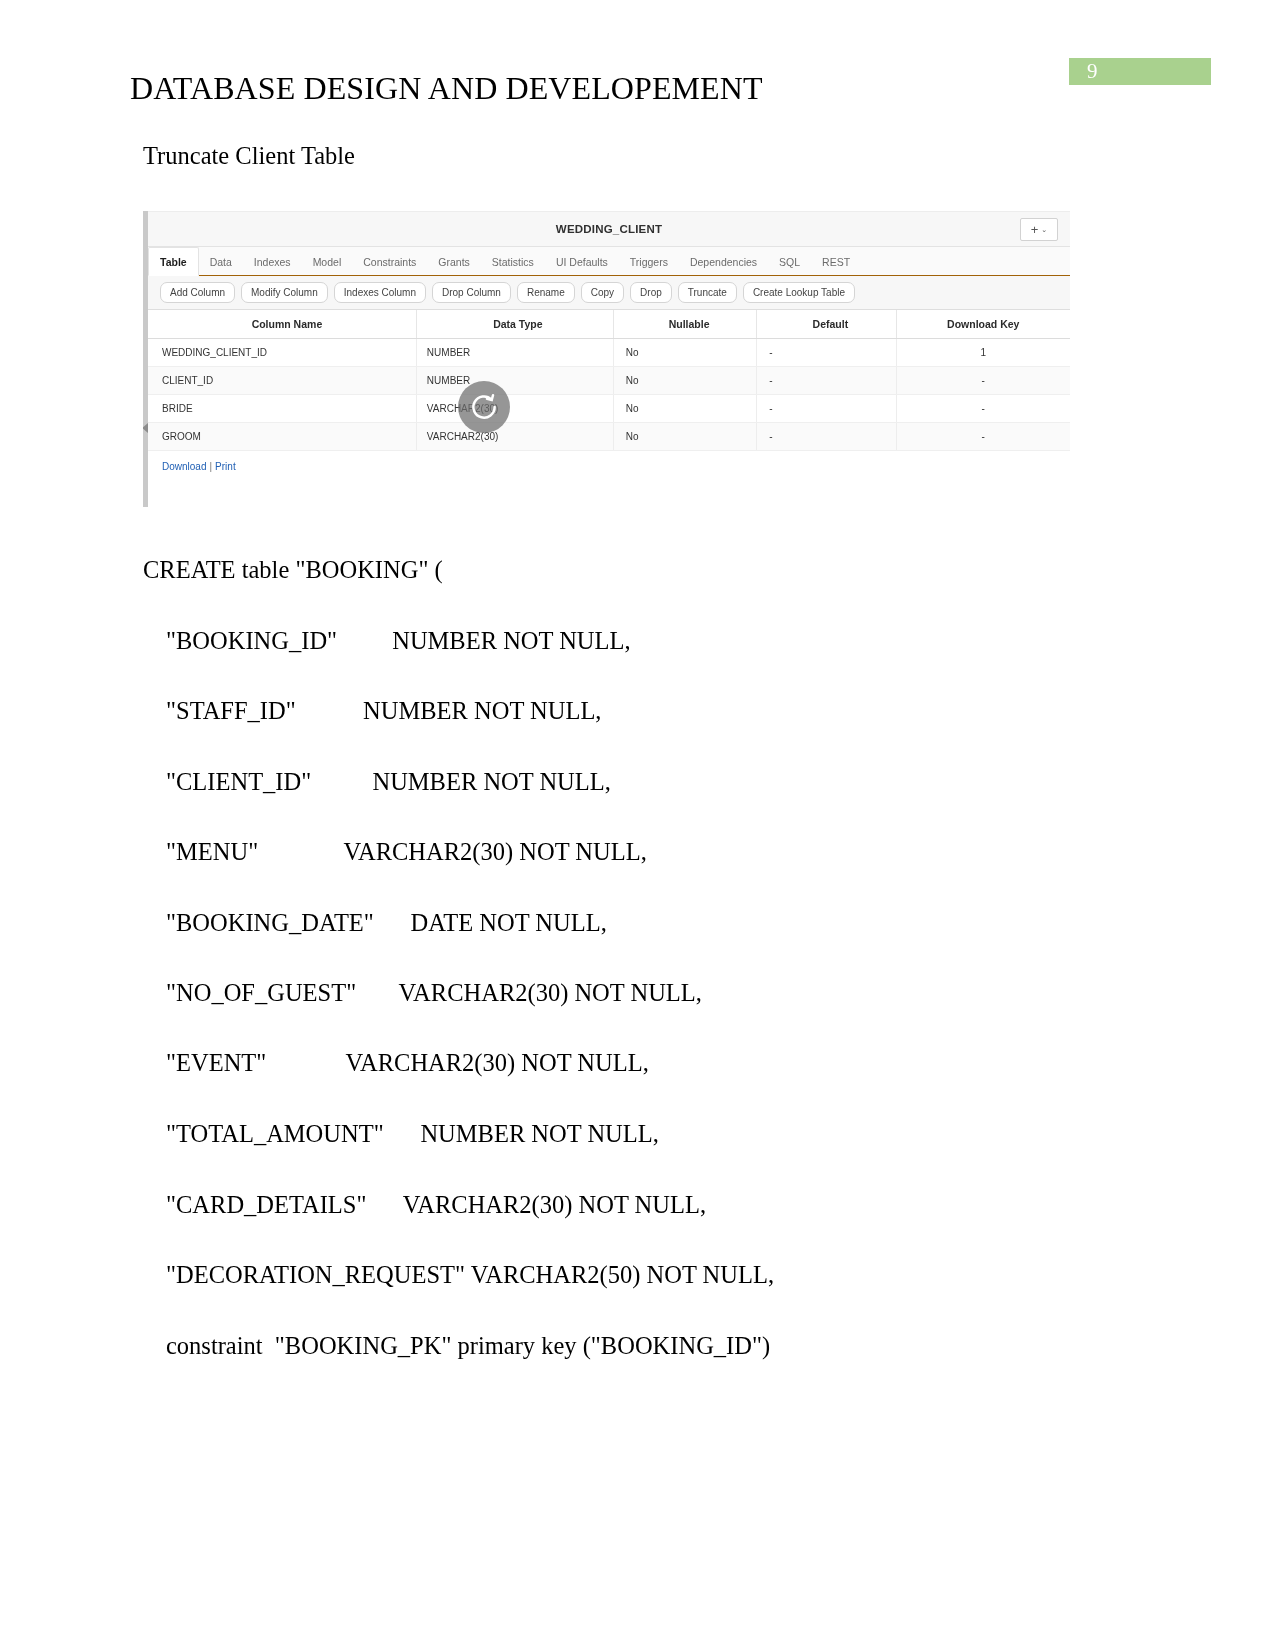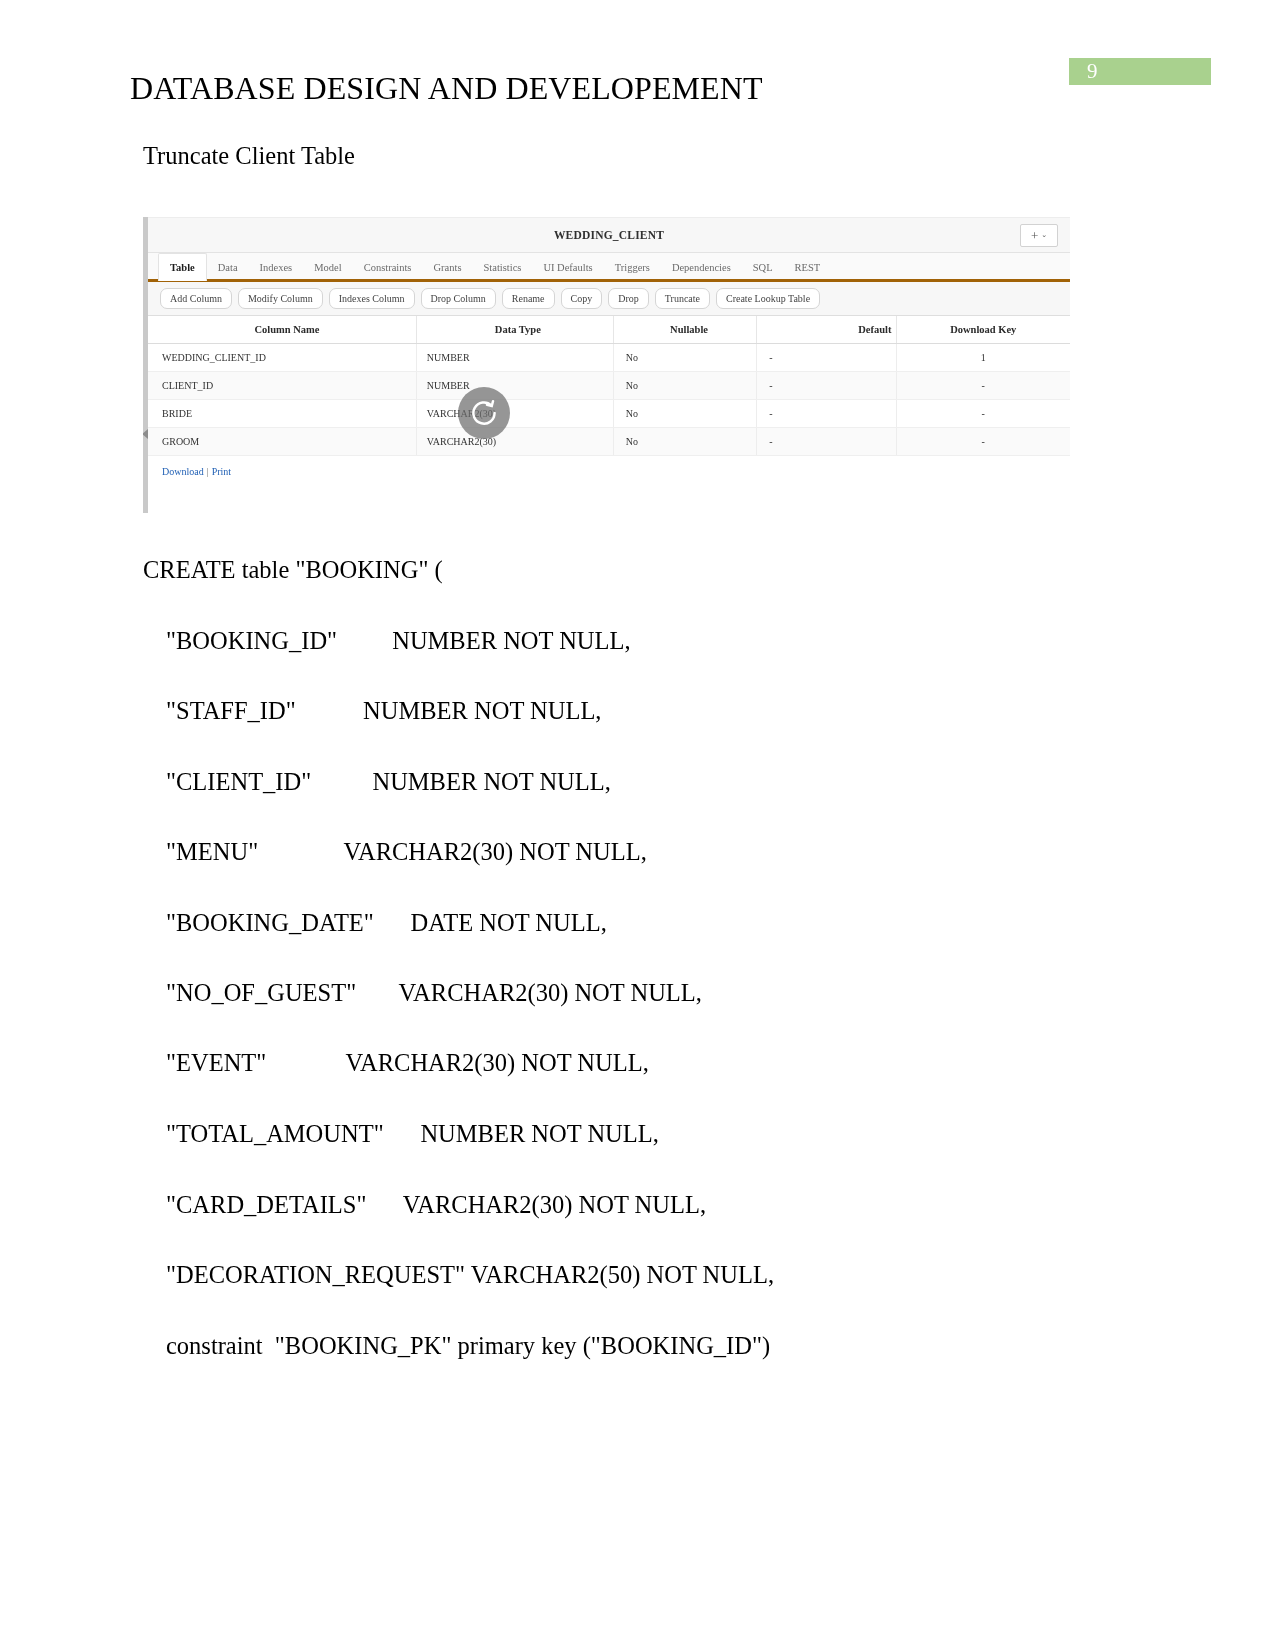--- a/index.html
+++ b/index.html
@@ -45,26 +45,26 @@
     position: absolute;
     top: 142px;
     left: 143px;
     font-size: 24.5px;
     white-space: nowrap;
   }
 
   
   .shot {
     position: absolute;
-    top: 217px;
+    top: 211px;
     left: 143px;
     width: 927px;
     height: 296px;
     background: #ffffff;
-    font-family: Liberation Serif, serif;
+    font-family: Liberation Sans, sans-serif;
     box-sizing: border-box;
     overflow: hidden;
   }
   .shot-leftrail {
     position: absolute;
     top: 0;
     left: 0;
     width: 5px;
     height: 100%;
     background: #c9c9c9;
@@ -113,22 +113,21 @@
     color: #555;
     cursor: pointer;
   }
   .addmenu .plus { font-size: 13px; line-height: 1; }
   .addmenu .chev { font-size: 7px; line-height: 1; }
 
   .shot-tabs {
     position: relative;
     height: 29px;
     background: #fafafa;
-    border-bottom: 3px solid #a16207;
-    padding-left: 10px;
+    border-bottom: 1px solid #a16207;
     box-sizing: border-box;
     white-space: nowrap;
   }
   .shot-tab {
     display: inline-block;
     font-size: 10.5px;
     color: #6b6b6b;
     padding: 8px 11px 7px 11px;
     cursor: pointer;
   }
@@ -270,21 +269,21 @@
     <div class="shot-tabs" id="tabbar"><div class="shot-tab active">Table</div><div class="shot-tab">Data</div><div class="shot-tab">Indexes</div><div class="shot-tab">Model</div><div class="shot-tab">Constraints</div><div class="shot-tab">Grants</div><div class="shot-tab">Statistics</div><div class="shot-tab">UI Defaults</div><div class="shot-tab">Triggers</div><div class="shot-tab">Dependencies</div><div class="shot-tab">SQL</div><div class="shot-tab">REST</div></div>
 
     <div class="shot-toolbar" id="toolbar"><div class="tb-btn">Add Column</div><div class="tb-btn">Modify Column</div><div class="tb-btn">Indexes Column</div><div class="tb-btn">Drop Column</div><div class="tb-btn">Rename</div><div class="tb-btn">Copy</div><div class="tb-btn">Drop</div><div class="tb-btn">Truncate</div><div class="tb-btn">Create Lookup Table</div></div>
 
     <table class="grid">
       <thead>
         <tr id="gridhead">
             <th class="col-name" style="text-align: center;">Column Name</th>
             <th class="col-type" style="text-align: center;">Data Type</th>
             <th class="col-null" style="text-align: center;">Nullable</th>
-            <th class="col-def" style="text-align: right;">Default</th>
+            <th class="col-def" style="text-align: center;">Default</th>
             <th class="col-pk" style="text-align: center;">Download Key</th>
           </tr>
       </thead>
       <tbody id="gridbody">
           <tr>
             <td class="col-name">WEDDING_CLIENT_ID</td>
             <td class="col-type">NUMBER</td>
             <td class="col-null">No</td>
             <td class="col-def">-</td>
             <td class="col-pk">1</td>

